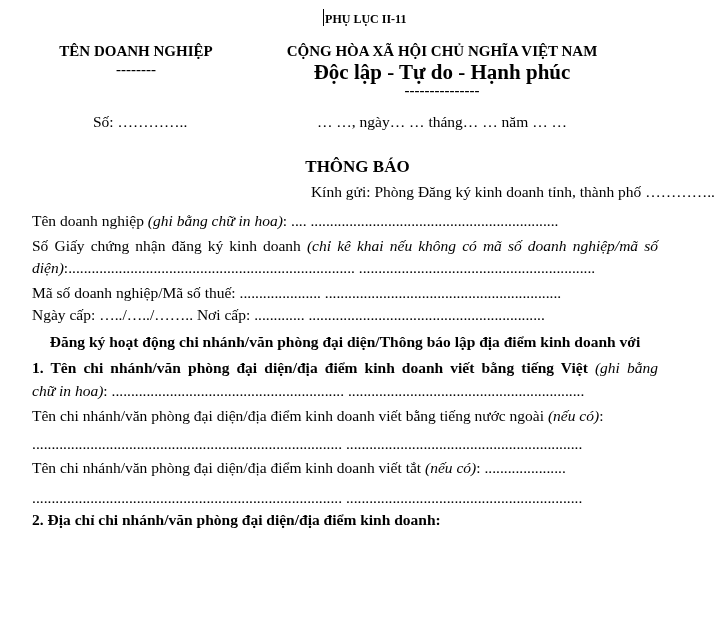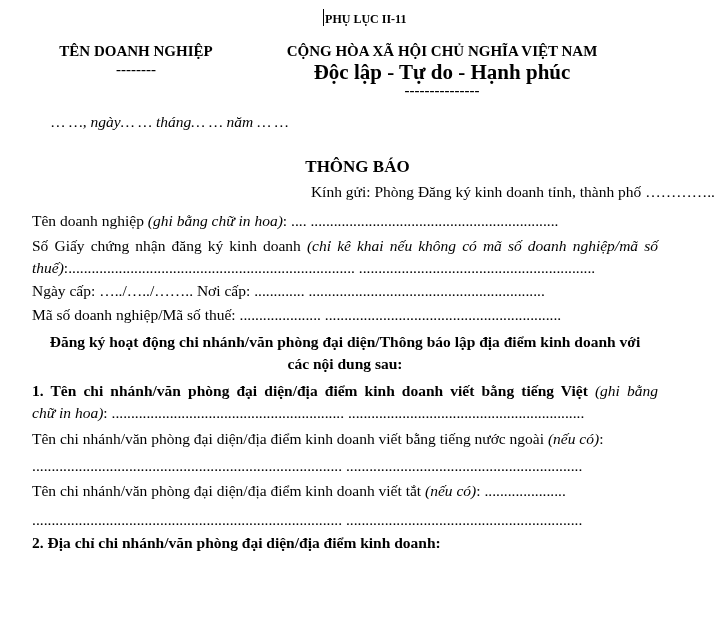--- a/index.html
+++ b/index.html
@@ -16,21 +16,21 @@
   .cursor { display:inline-block; width:1.5px; height:17px; background:#000;
             vertical-align:-3px; margin-right:1px; }
   .hdr { display:flex; margin-top:11px; }
   .hdr-left  { width:272px; text-align:center; }
   .hdr-right { width:340px; text-align:center; }
   .hdr-line1 { font-weight:bold; font-size:15px; line-height:21px; }
   .slogan    { font-weight:bold; font-size:21px; line-height:21px; }
   .dash      { font-weight:bold; line-height:14px; font-size:15px; }
   .so-row { display:flex; margin-top:14px; line-height:21px; }
   .so-cell   { width:272px; padding-left:93px; box-sizing:border-box; }
-  .date-cell { width:340px; text-align:center; font-style:italic; }
+  .date-cell { width:340px; text-align:center; }
   .title-main { margin-top:24px; text-align:center; font-weight:bold;
                 font-size:17px; line-height:22px; }
   .title-sub { text-align:center; font-weight:bold; line-height:21px; white-space:nowrap; }
   .subs { margin-top:6px; }
   .recipient { margin-top:3px; text-align:right; line-height:22px; white-space:nowrap; }
   .body { margin:7px 0 0 32px; width:626px; }
   .center-b { text-align:center; font-weight:bold; white-space:nowrap; }
   .jl { white-space:nowrap; text-align:justify; text-align-last:justify; }
   .m2 { margin-top:2px; } .m3 { margin-top:3px; } .m4 { margin-top:4px; }
   .m5 { margin-top:5px; } .m6 { margin-top:7px; }
@@ -50,49 +50,49 @@
       <div class="dash">--------</div>
     </div>
     <div class="hdr-right">
       <div class="hdr-line1">CỘNG HÒA XÃ HỘI CHỦ NGHĨA VIỆT NAM</div>
       <div class="slogan">Độc lập - Tự do - Hạnh phúc</div>
       <div class="dash">---------------</div>
     </div>
   </div>
 
   <div class="so-row">
+    <div class="so-cell">Số: …………..</div>
     <div class="date-cell">… …, ngày… … tháng… … năm … …</div>
   </div>
 
   <div class="title-main">THÔNG BÁO</div>
   <div class="recipient">Kính gửi: Phòng Đăng ký kinh doanh tỉnh, thành phố …………..</div>
 
   <div class="body">
 
     <div class="ln">
       <span>Tên doanh nghiệp </span><span class="i">(ghi bằng chữ in hoa)</span><span>: .... </span><span>................................................................</span>
     </div>
 
     <div class="jl m2">
       <span>Số Giấy chứng nhận đăng ký kinh doanh </span><span class="i">(chỉ kê khai nếu không có mã số doanh nghiệp/mã số</span>
     </div>
     <div class="ln">
-      <span class="i">thuế)</span><span>:</span><span>.......................................................................... </span><span>.............................................................</span>
+      <span class="i">diện)</span><span>:</span><span>.......................................................................... </span><span>.............................................................</span>
+    </div>
+
+    <div class="ln m2">
+      <span>Mã số doanh nghiệp/Mã số thuế: </span><span>..................... </span><span>.............................................................</span>
     </div>
 
     <div class="ln">
       <span>Ngày cấp: …../…../…….. Nơi cấp: </span><span>............. </span><span>.............................................................</span>
     </div>
 
-    <div class="ln m2">
-      <span>Mã số doanh nghiệp/Mã số thuế: </span><span>..................... </span><span>.............................................................</span>
-    </div>
-
     <div class="center-b m4">Đăng ký hoạt động chi nhánh/văn phòng đại diện/Thông báo lập địa điểm kinh doanh với</div>
-    <div class="center-b">các nội dung sau:</div>
 
     <div class="jl m4">
       <span class="b">1. Tên chi nhánh/văn phòng đại diện/địa điểm kinh doanh viết bằng tiếng Việt </span><span class="i">(ghi bằng</span>
     </div>
     <div class="ln">
       <span class="i">chữ in hoa)</span><span>: </span><span>............................................................ </span><span>.............................................................</span>
     </div>
 
     <div class="ln m3">
       <span>Tên chi nhánh/văn phòng đại diện/địa điểm kinh doanh viết bằng tiếng nước ngoài </span><span class="i">(nếu có)</span><span>:</span>

